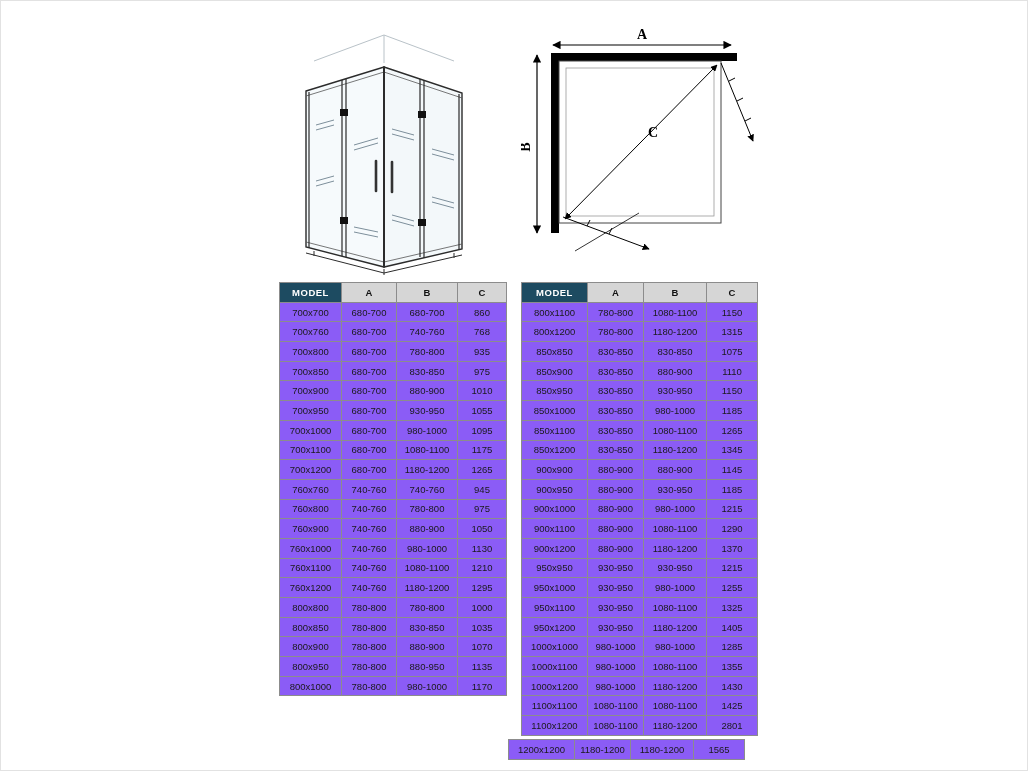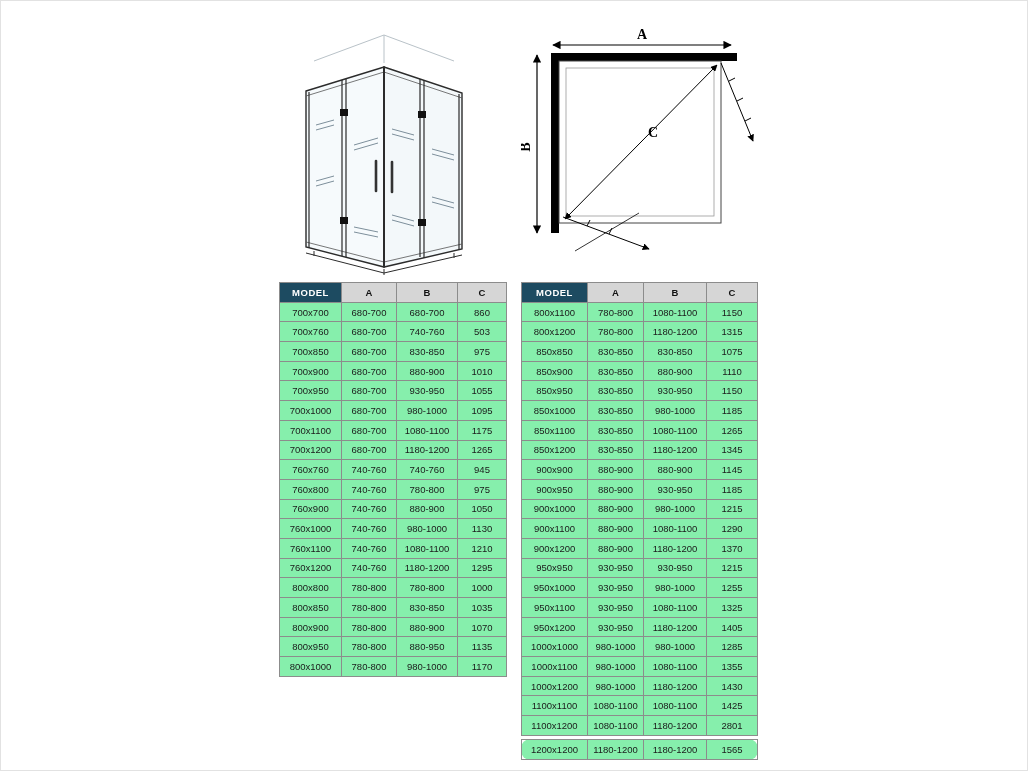--- a/index.html
+++ b/index.html
@@ -8,32 +8,32 @@
     font-family:"Liberation Sans",sans-serif;overflow:hidden;
     border:1px solid #e2e2e2;box-sizing:border-box;
   }
   .diagram{position:absolute;}
   #enclosure-svg{left:283px;top:28px;}
   #plan-svg{left:520px;top:26px;}
 
   .spec-table{
     border-collapse:collapse;table-layout:fixed;
     font-size:9.5px;color:#1a1a1a;
-    position:absolute;background:#86efac;padding-left:32px;
+    position:absolute;background:#8b5cf6;padding-left:32px;
   }
   .spec-table td,.spec-table th{
     border:1px solid #8c8c8c;text-align:center;vertical-align:middle;
     height:18.7px;padding:0;overflow:hidden;white-space:nowrap;
   }
   .spec-table th{font-size:9.5px;}
   th.model-h{background:#1d4b61;color:#ffffff;font-weight:bold;letter-spacing:.5px;}
   th.dim-h{background:#d6d6d6;color:#111111;font-weight:bold;}
   #table-left{left:278px;top:281px;width:227px;}
   #table-right{left:520px;top:281px;width:236px;}
-  #table-right-extra{left:520px;top:738px;width:236px;border-radius:9px;}
+  #table-right-extra{left:507px;top:738px;width:236px;}
 
   .serif-label{font-family:"Liberation Serif",serif;font-weight:bold;}
 </style>
 </head>
 <body>
 
 <div id="page">
 
   <svg id="enclosure-svg" class="diagram" width="200" height="248" viewBox="0 0 200 248">
 
@@ -166,21 +166,27 @@
         <tr>
           <td>700x700</td>
           <td>680-700</td>
           <td>680-700</td>
           <td>860</td>
         </tr>
         <tr>
           <td>700x760</td>
           <td>680-700</td>
           <td>740-760</td>
-          <td>503</td>
+          <td>768</td>
+        </tr>
+        <tr>
+          <td>700x800</td>
+          <td>680-700</td>
+          <td>780-800</td>
+          <td>935</td>
         </tr>
         <tr>
           <td>700x850</td>
           <td>680-700</td>
           <td>830-850</td>
           <td>975</td>
         </tr>
         <tr>
           <td>700x900</td>
           <td>680-700</td>

